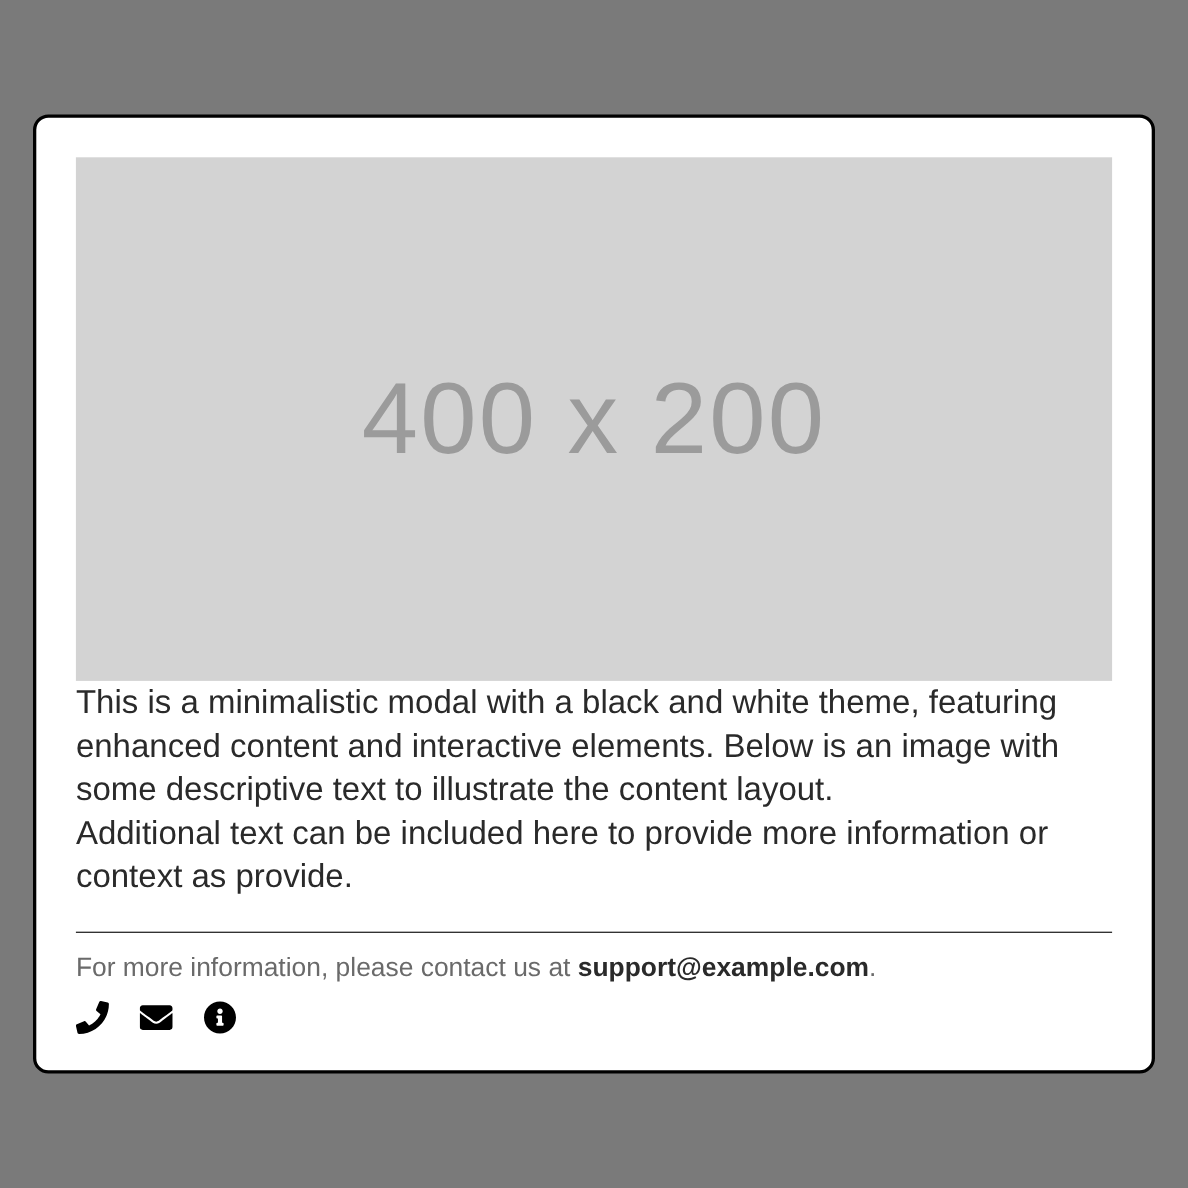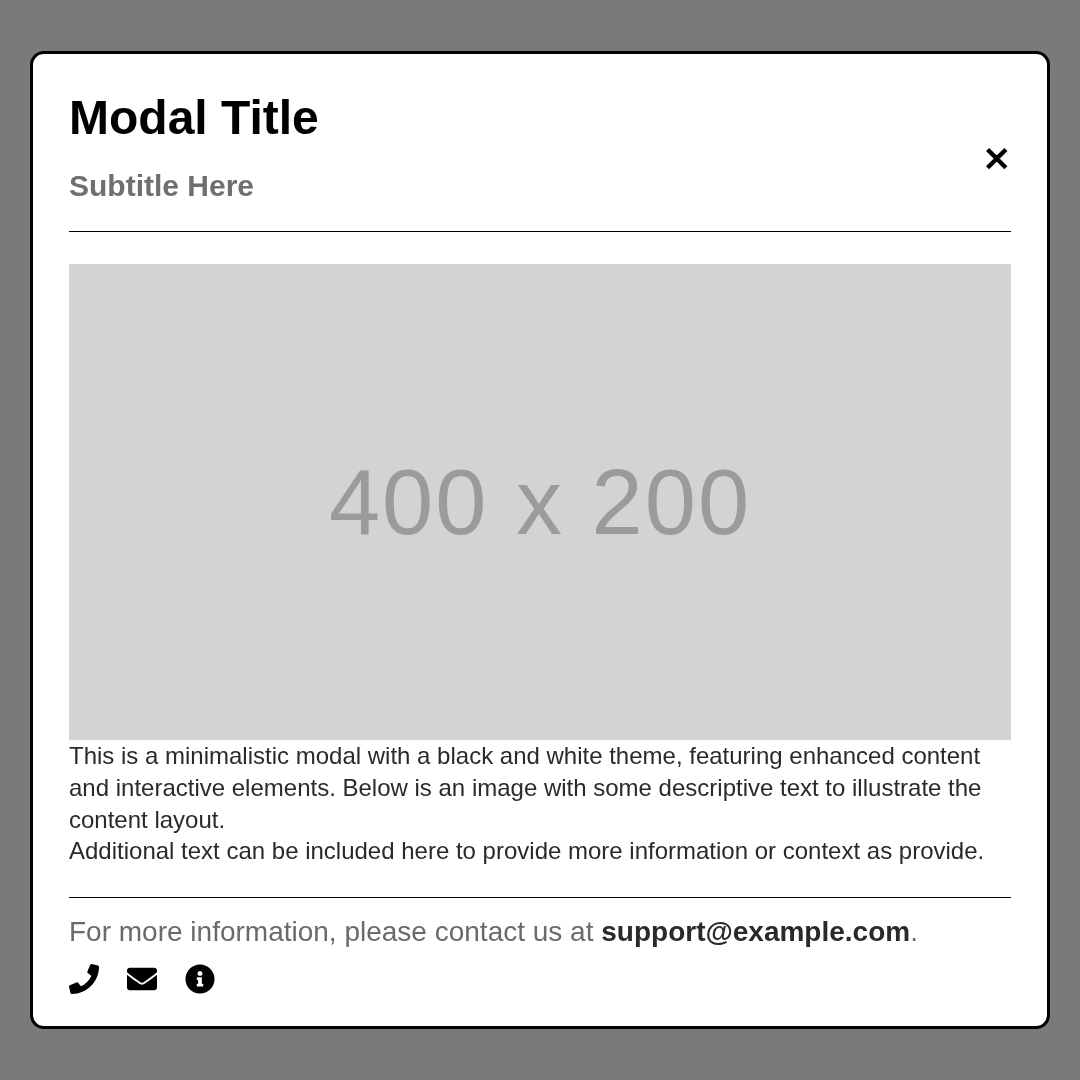--- a/index.html
+++ b/index.html
@@ -62,31 +62,31 @@
       align-items: center;
       justify-content: center;
     }
     .placeholder-text {
       font-size: 92px;
       color: #9b9b9b;
       font-weight: normal;
       letter-spacing: 2px;
     }
     .body-text {
-      font-size: 24px;
+      font-size: 30px;
       line-height: 1.32;
       color: #2a2a2a;
       margin-bottom: 30px;
     }
     .modal-footer {
       border-top: 1px solid #000000;
       padding-top: 18px;
     }
     .footer-text {
-      font-size: 28px;
+      font-size: 24px;
       color: #6a6a6a;
       margin-bottom: 16px;
     }
     .footer-text strong {
       color: #2a2a2a;
       font-weight: bold;
     }
     .icon-row {
       display: flex;
       gap: 28px;
@@ -95,27 +95,20 @@
     .icon {
       width: 30px;
       height: 30px;
       fill: #000000;
     }
   </style>
 </head>
 <body>
 
 <div class="modal">
-  <div class="modal-header">
-    <h2 class="modal-title">Modal Title</h2>
-    <div class="modal-subtitle">Subtitle Here</div>
-    <button class="close-btn">
-      <span>✕</span>
-    </button>
-  </div>
 
   <div class="placeholder-img">
     <span class="placeholder-text">400 x 200</span>
   </div>
 
   <div class="body-text">
     <span>This is a minimalistic modal with a black and white theme, featuring enhanced content and interactive elements. Below is an image with some descriptive text to illustrate the content layout.</span><br>
     <span>Additional text can be included here to provide more information or context as provide.</span>
   </div>
 

